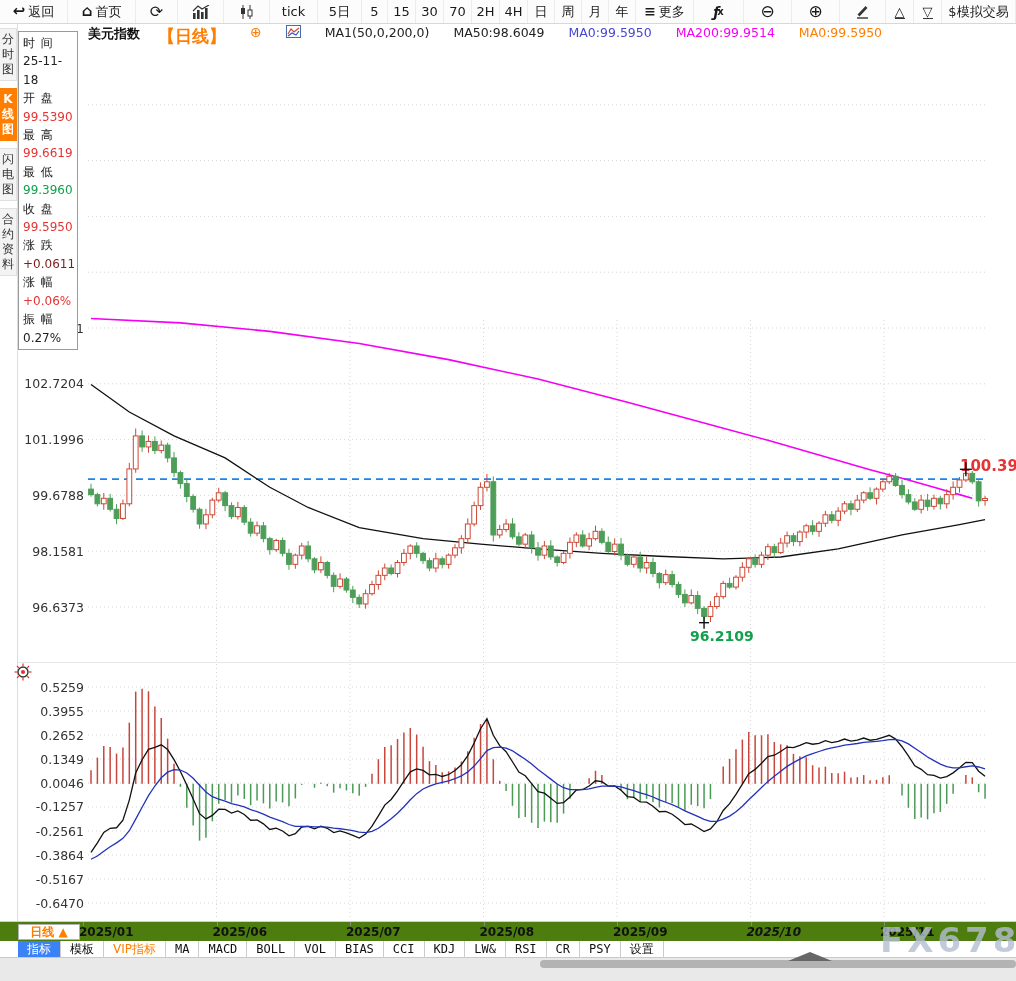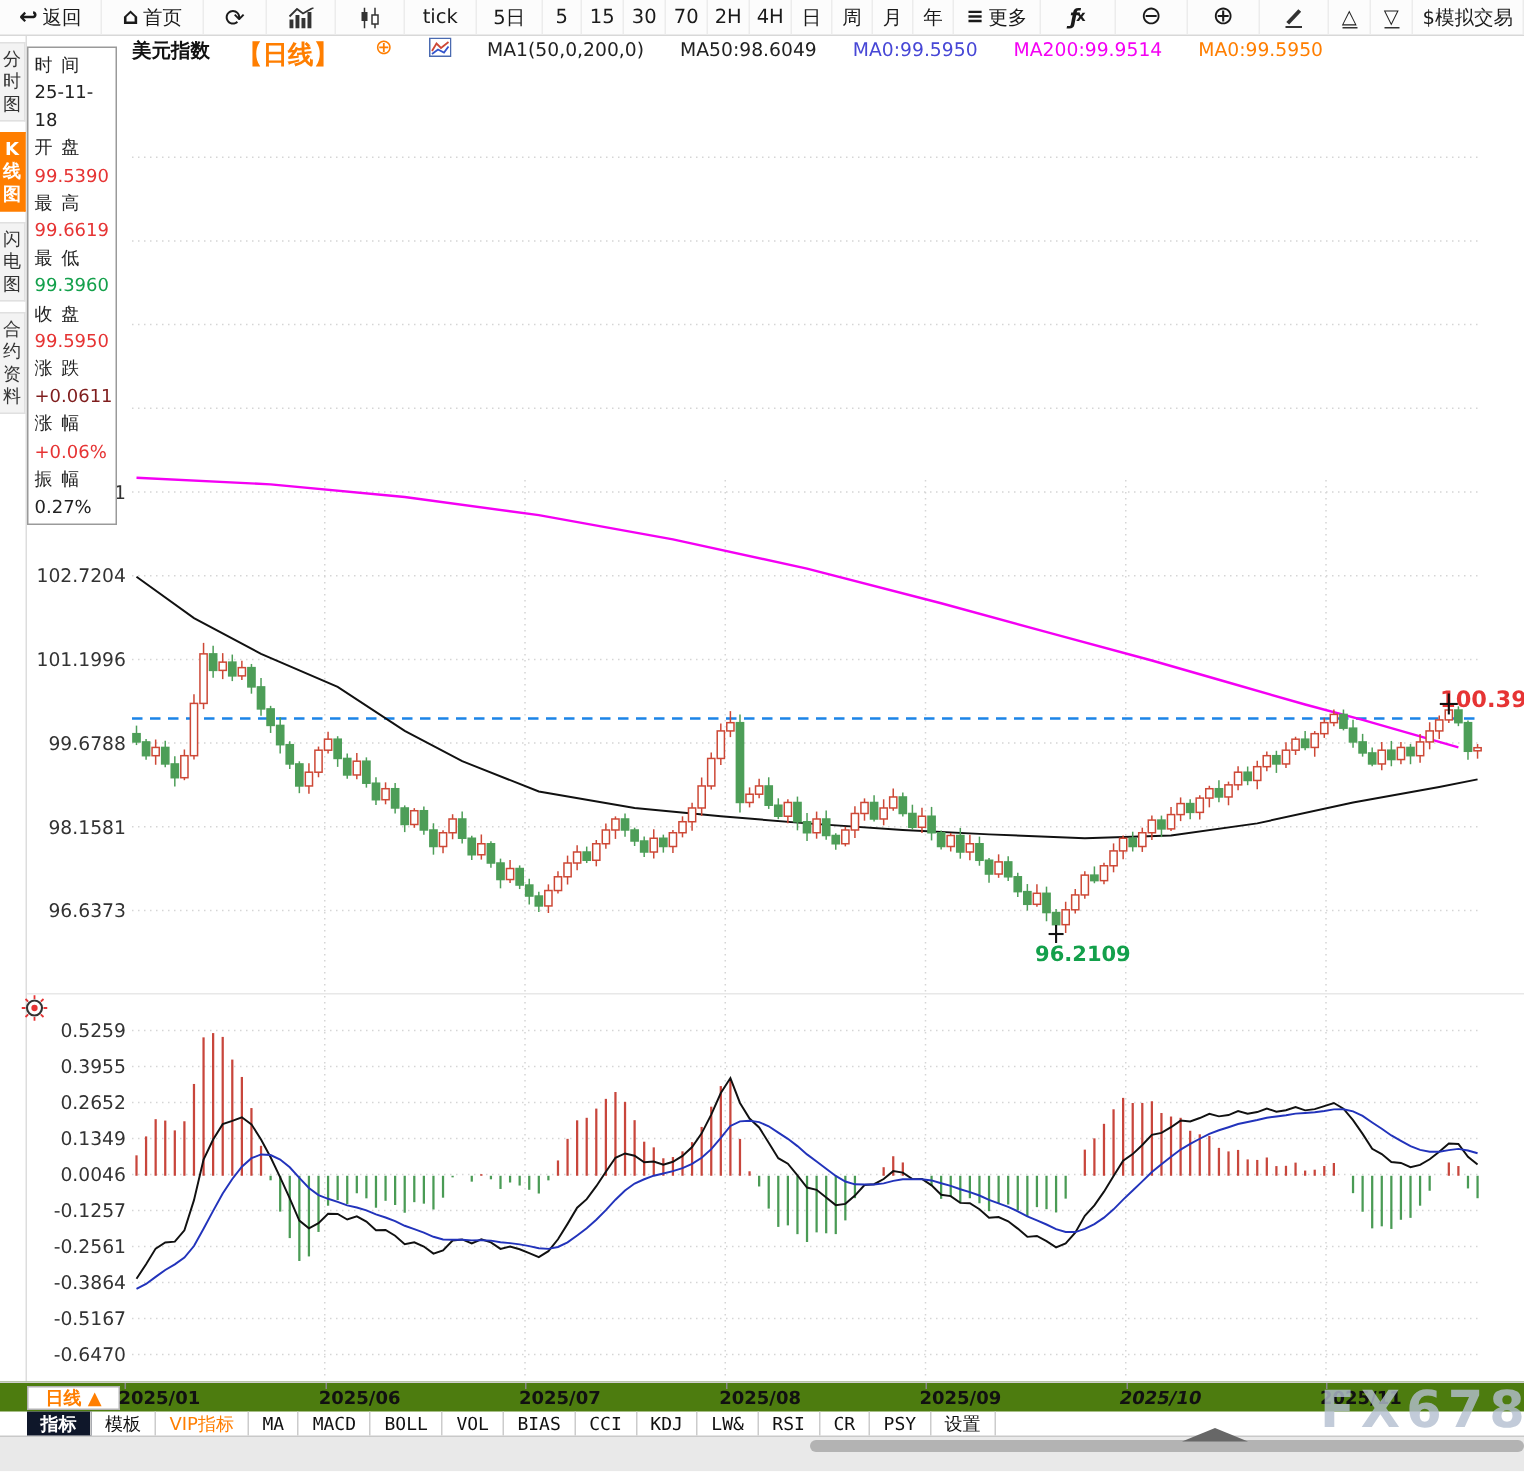--- a/index.html
+++ b/index.html
@@ -38,21 +38,21 @@
   .xrow{position:absolute;left:0;top:921px;width:1016px;height:32px;background:#4d7c0f;
         border-top:1px solid #cfcfcf;border-bottom:1px solid #cfcfcf;z-index:20;box-sizing:border-box}
   .tfbox{position:absolute;left:18px;top:2px;width:60px;height:14px;border:1px solid #b2b2b2;background:#fff;
          color:#ff7e00;font-weight:700;font-size:12px;line-height:14px;text-align:center;cursor:default}
   .mlabel{position:absolute;top:3px;font-size:12px;font-weight:700;color:#111}
   .mtick{position:absolute;top:0;width:1px;height:4px;background:#888}
   .tabsrow{position:absolute;left:0;top:941px;width:1016px;height:17px;background:#fff;display:flex;
            padding-left:18px;box-sizing:border-box;border-bottom:1px solid #c9c9c9;z-index:20}
   .itab{padding:0 9px;font-size:12px;line-height:16px;border-right:1px solid #ccc;color:#111;cursor:default}
   .itab.latin{font-family:"DejaVu Sans Mono","Liberation Mono",monospace}
-  .itab.active{background:#0f172a;color:#fff;font-weight:700}
+  .itab.active{background:#3b82f6;color:#fff;font-weight:400}
   .itab.vip{color:#ff7e00}
   .grayband{position:absolute;left:0;top:958px;width:1016px;height:23px;background:#e9e9e9;z-index:15}
   .newsbar{position:absolute;left:0;top:966px;width:1016px;height:15px;background:#fff;border-top:1px solid #c6c6c6;z-index:19}
   .newslabel{position:absolute;left:28px;top:2px;font-size:12px;color:#111}
   .newsdiv{position:absolute;left:62px;top:0;height:15px;border-left:1px solid #ccc}
   .scrollbar{position:absolute;left:540px;top:960px;width:476px;height:8px;background:#b3b3b3;border-radius:4px;z-index:21}
   .handle-tri{position:absolute;left:788px;top:952px;width:0;height:0;border-left:22px solid transparent;
               border-right:22px solid transparent;border-bottom:9px solid #676767;z-index:22}
   .watermark{position:absolute;left:880px;top:920px;font-size:34px;font-weight:700;letter-spacing:4px;
              color:#b4bfd0;opacity:.8;z-index:23;pointer-events:none}

